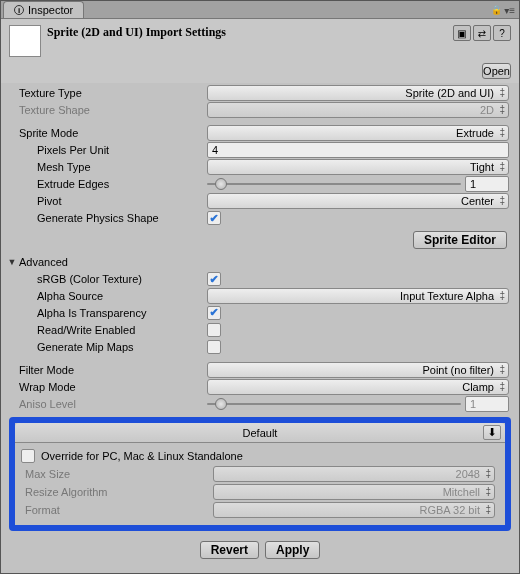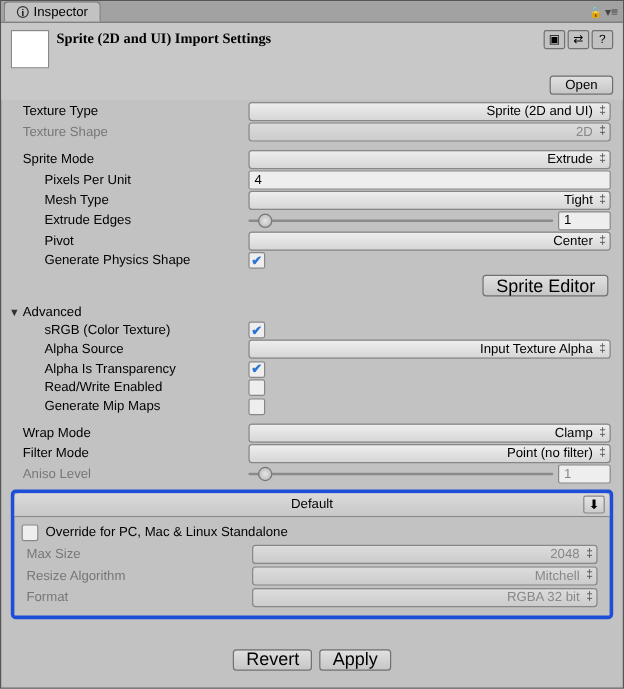--- a/index.html
+++ b/index.html
@@ -9,44 +9,44 @@
   .tab { background: #c2c2c2; padding: 2px 10px; border: 1px solid #777; border-bottom: none; border-radius: 4px 4px 0 0; display: flex; align-items: center; gap: 4px; height: 17px; }
   .info-icon { width: 10px; height: 10px; border: 1px solid #333; border-radius: 50%; display: inline-flex; align-items: center; justify-content: center; font-size: 8px; font-weight: bold; }
   .tabbar-right { position: absolute; right: 4px; top: 0; display: flex; gap: 2px; align-items: center; height: 18px; }
   .lock-icon { font-size: 9px; color: #444; }
   .menu-icon { font-size: 10px; color: #444; }
   .header { display: flex; padding: 6px 8px 4px 8px; align-items: flex-start; gap: 6px; background:#c8c8c8; }
   .thumb { width: 32px; height: 32px; background: #fff; border: 1px solid #888; }
   .header-title { font-weight: bold; font-size: 12px; padding-top: 0px; flex: 1; font-family: Liberation Serif, serif; }
   .header-icons { display: flex; gap: 2px; align-items: center; }
   .hicon { width: 18px; height: 16px; border: 1px solid #717171; background:#c2c2c2; border-radius: 2px; display: flex; align-items: center; justify-content: center; font-size: 10px; }
-  .open-btn { display: inline-flex; align-items: center; justify-content: center; padding: 1px 12px; height: 16px; border: 1px solid #717171; border-radius: 3px; background: linear-gradient(#e0e0e0,#c6c6c6); font-size: 11px; margin-top: 2px; margin-left: 48px; }
+  .open-btn { display: inline-flex; align-items: center; justify-content: center; padding: 1px 0; height: 16px; border: 1px solid #717171; border-radius: 3px; background: linear-gradient(#e0e0e0,#c6c6c6); font-size: 11px; margin-top: 2px; margin-left: 48px; }
   .open-row { display: flex; justify-content: flex-end; padding: 0 8px 4px 8px; background:#c8c8c8; }
   .body { flex: 1; overflow: hidden; padding: 2px 6px 6px 6px; display: flex; flex-direction: column; gap: 1px; }
   .row { display: flex; align-items: center; height: 18px; }
   .lbl { width: 200px; padding-left: 12px; }
   .lbl.dim { color: #777; }
   .lbl.ind1 { padding-left: 30px; }
   .lbl.ind2 { padding-left: 30px; }
   .ctrl { flex: 1; display: flex; align-items: center; gap: 4px; padding-right: 4px; }
   .dropdown { flex: 1; height: 16px; background: linear-gradient(#eee,#d6d6d6); border: 1px solid #888; border-radius: 3px; padding: 0 14px 0 6px; font-size: 11px; position: relative; color:#000; line-height:14px;text-align:right; }
   .dropdown.disabled { color:#888; background: linear-gradient(#dcdcdc,#cccccc); padding-left: 44px; }
   .dropdown::after { content: "‡"; position: absolute; right: 3px; top: 0; font-size: 10px; color:#555; }
   .numfield { width: 44px; height: 16px; background: #eee; border: 1px solid #888; border-radius: 2px; padding: 0 4px; font-size: 11px; line-height:14px; }
   .numfield.disabled { color:#888; }
   .slider { flex: 1; height: 16px; position: relative; }
   .slider-track { position: absolute; left:0; right:0; top:7px; height:2px; background:#8a8a8a; border-radius:1px; }
   .slider-thumb { position: absolute; top:2px; width:12px; height:12px; border-radius:50%; background: radial-gradient(#e6e6e6,#b0b0b0); border:1px solid #777; }
   .cbox { width: 14px; height: 14px; background: #eee; border: 1px solid #888; border-radius: 2px; display: inline-flex; align-items: center; justify-content: center; font-size: 11px; color: #2b74d6; font-weight:bold; }
-  .btn { height: 18px; padding: 0 10px; border: 1px solid #717171; border-radius: 3px; background: linear-gradient(#e0e0e0,#c6c6c6); font-size: 15px; display:inline-flex; align-items:center; }
+  .btn { height: 18px; padding: 0 10px; border: 1px solid #717171; border-radius: 3px; background: linear-gradient(#e0e0e0,#c6c6c6); font-size: 12px; display:inline-flex; align-items:center;font-weight:bold; }
   .right-row { display: flex; justify-content: flex-end; padding: 4px 6px; }
   .foldout { display:flex; align-items:center; gap:2px; padding-left:0px; }
   .tri { font-size:9px; color:#333; width:10px; text-align:center; }
   .spacer { height: 6px; }
-  .platform-box { border: 3px solid #1d4ed8; border-radius: 4px; margin: 4px 2px 16px 2px; background:#c2c2c2; }
+  .platform-box { border: 6px solid #1d4ed8; border-radius: 4px; margin: 4px 2px 1px 2px; background:#c2c2c2; }
   .platform-tabs { height: 20px; background: linear-gradient(#dadada,#c8c8c8); border-bottom: 1px solid #888; display:flex; align-items:center; justify-content:center; position:relative; border-radius:4px 4px 0 0; }
   .platform-dl { position:absolute; right:4px; top:2px; width:18px; height:15px; border:1px solid #888; border-radius:2px; display:flex; align-items:center; justify-content:center; font-size:11px; background:linear-gradient(#e4e4e4,#ccc); }
   .platform-body { padding: 4px 6px 6px 6px; }
   .prow { display:flex; align-items:center; height:18px; }
   .plbl { width: 192px; padding-left: 4px; }
   .plbl.dim { color:#777; }
   .footer { display:flex; justify-content:center; gap:6px; padding: 8px 8px 8px 8px; }
 </style>
 </head>
 <body>
@@ -171,29 +171,29 @@
     <div class="row">
       <div class="lbl ind2">Generate Mip Maps</div>
       <div class="ctrl">
           <div class="cbox"></div>
         </div>
     </div>
 
     <div class="spacer"></div>
 
     <div class="row">
+      <div class="lbl">Filter Mode</div>
+      <div class="ctrl">
+          <div class="dropdown">Point (no filter)</div>
+        </div>
+    </div>
+    <div class="row">
       <div class="lbl">Wrap Mode</div>
       <div class="ctrl">
           <div class="dropdown">Clamp</div>
-        </div>
-    </div>
-    <div class="row">
-      <div class="lbl">Filter Mode</div>
-      <div class="ctrl">
-          <div class="dropdown">Point (no filter)</div>
         </div>
     </div>
     <div class="row">
       <div class="lbl dim">Aniso Level</div>
       <div class="ctrl">
         <div class="slider">
           <div class="slider-track"></div>
             <div class="slider-thumb" style="left:3%"></div>
         </div>
         <div class="numfield disabled">1</div>

